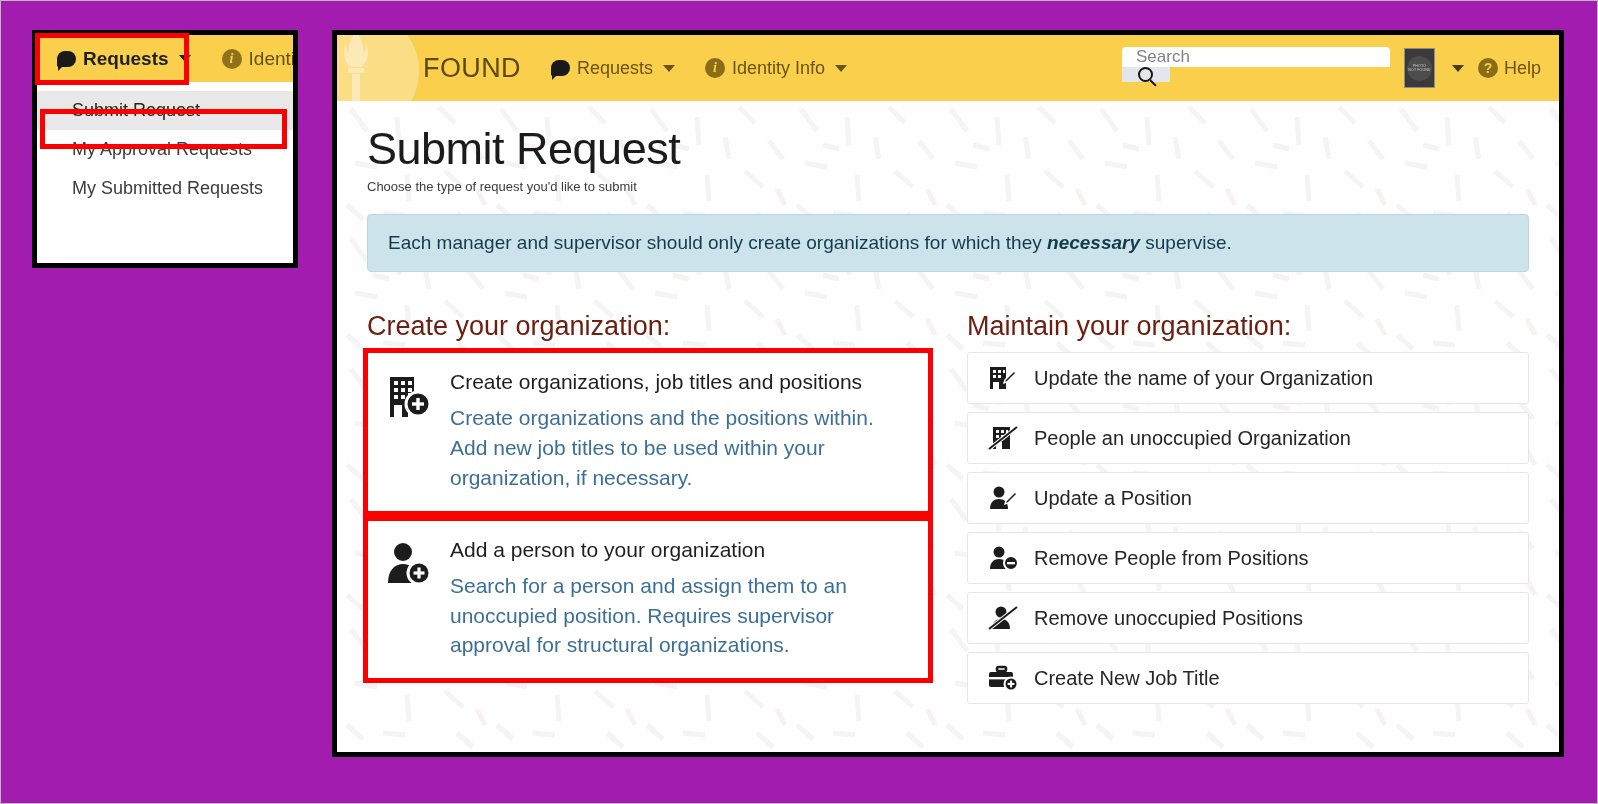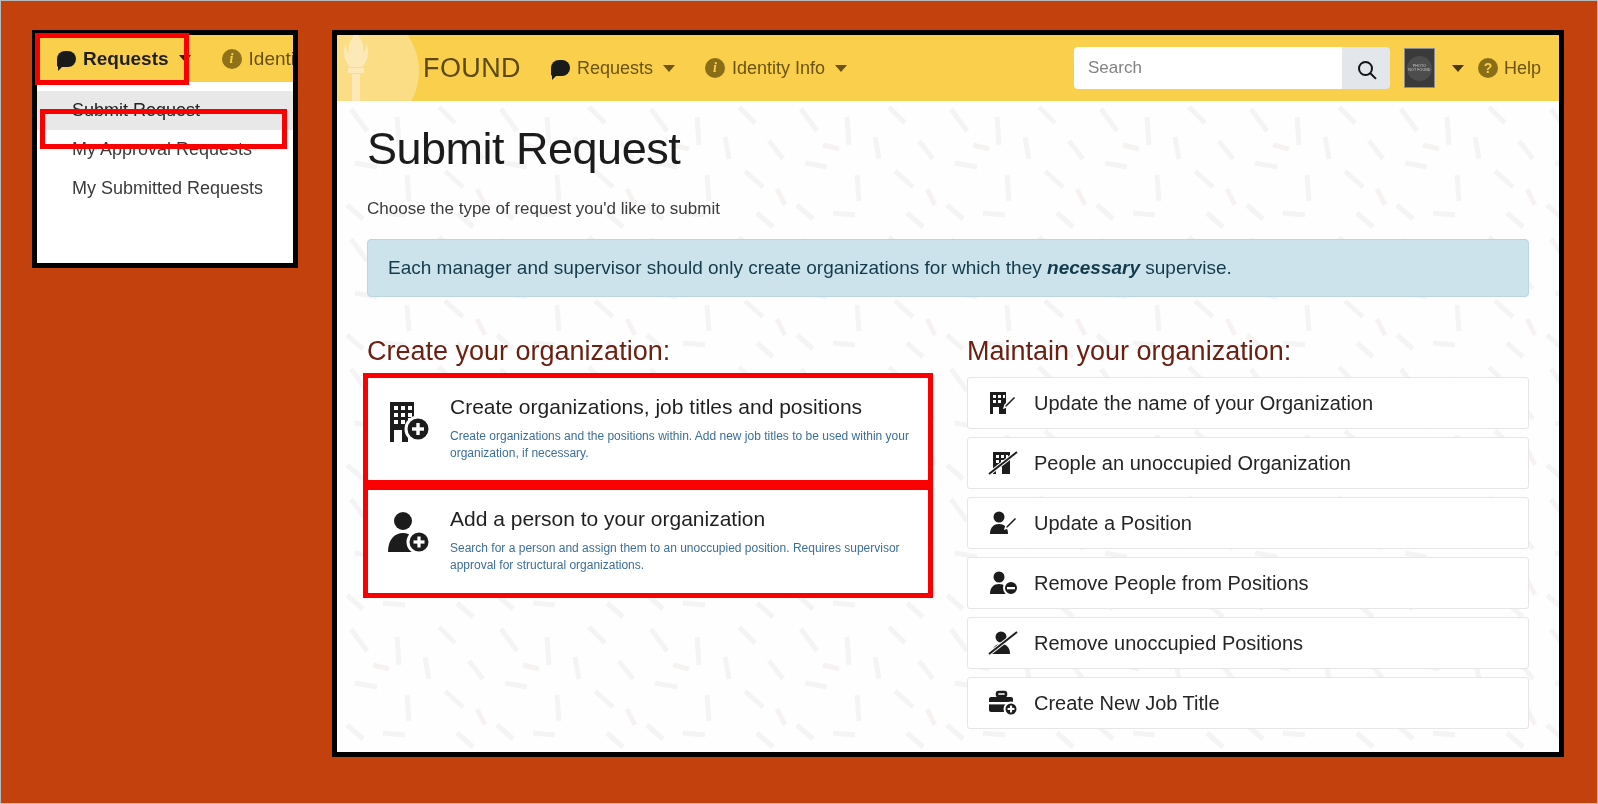--- a/index.html
+++ b/index.html
@@ -7,21 +7,21 @@
     width: 1598px; height: 804px;
     background: #ffffff;
     font-family: "Liberation Sans", sans-serif;
     overflow: hidden;
   }
 
   
   #screen {
     position: relative;
     width: 1598px; height: 804px;
-    background: #c2410c;
+    background: #a21caf;
     border: 1px solid #b9b9b9;
     text-decoration: underline;
   }
 
   
   #dropdown-panel {
     position: absolute;
     left: 31px; top: 29px;
     width: 266px; height: 238px;
     border: 5px solid #000000;
@@ -150,21 +150,21 @@
   }
   #app-nav-links .nav-link { font-size: 18px; color: #6b5414; }
 
   #nav-right {
     margin-left: auto;
     display: flex; align-items: center; gap: 14px;
     z-index: 2;
   }
   #search-wrap {
     display: flex; height: 42px;
-    border-radius: 4px; overflow: hidden;
+    border-radius: 4px; overflow: hidden; flex-direction: column;
   }
   #search-input {
     width: 268px; border: none; outline: none;
     background: #ffffff;
     font-size: 17px; color: #545454;
     padding: 0 14px;
     font-family: "Liberation Sans", sans-serif;
   }
   #search-input::placeholder { color: #828282; }
   #search-button {
@@ -228,22 +228,22 @@
   }
 
   #page-title {
     position: relative;
     font-size: 45px; font-weight: 400;
     color: #1b1b1b;
     letter-spacing: -.5px;
   }
   #page-subtitle {
     position: relative;
-    margin-top: 24px;
-    font-size: 17px; color: #3b3b3b;
+    margin-top: 4px;
+    font-size: 13px; color: #3b3b3b;
   }
 
   #alert-banner {
     position: relative;
     margin-top: 20px;
     background: #cde3ec;
     border: 1px solid #bcd6e1;
     border-radius: 4px;
     padding: 17px 20px;
     font-size: 19px;
@@ -274,21 +274,21 @@
     display: flex; gap: 18px;
     position: relative;
   }
   .opt-card + .opt-card { margin-top: 8px; }
   .opt-icon { flex: none; width: 46px; padding-top: 4px; }
   .opt-title {
     font-size: 21px; color: #1f1f1f; line-height: 1.2;
   }
   .opt-desc {
     margin-top: 9px;
-    font-size: 12px; color: #3c6f97; line-height: 1.42;
+    font-size: 21px; color: #3c6f97; line-height: 1.42;
   }
   .hl-box {
     position: absolute;
     inset: -5px;
     border: 5px solid #fa0000;
     pointer-events: none;
   }
 
   
   .list-row {

